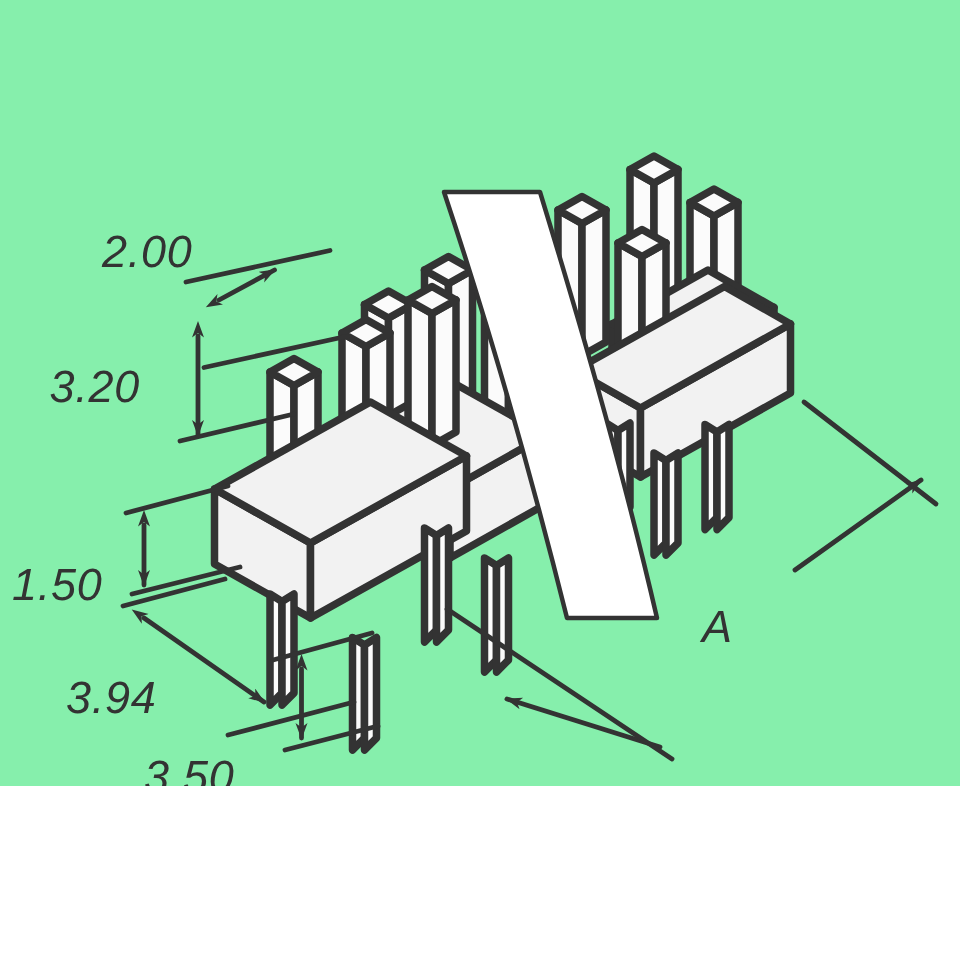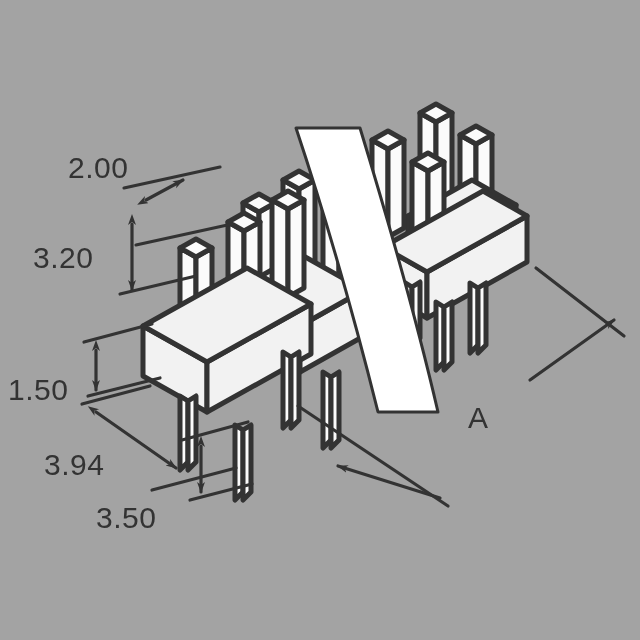--- a/index.html
+++ b/index.html
@@ -3,24 +3,25 @@
 <meta charset="utf-8">
 <style>
   html, body {
     margin: 0;
     padding: 0;
     background: #ffffff;
   }
   #root {
     position: relative;
     width: 640px;
-    height: 640px;
-    background: #a3a3a3;
+    height: 524px;
+    background: #86efac;
     font-family: "Liberation Sans", sans-serif;
     overflow: hidden;
+    font-style: italic;
   }
   #drawing {
     position: absolute;
     left: 0;
     top: 0;
     width: 640px;
     height: 640px;
   }
   .dim-text {
     font-family: "Liberation Sans", sans-serif;

